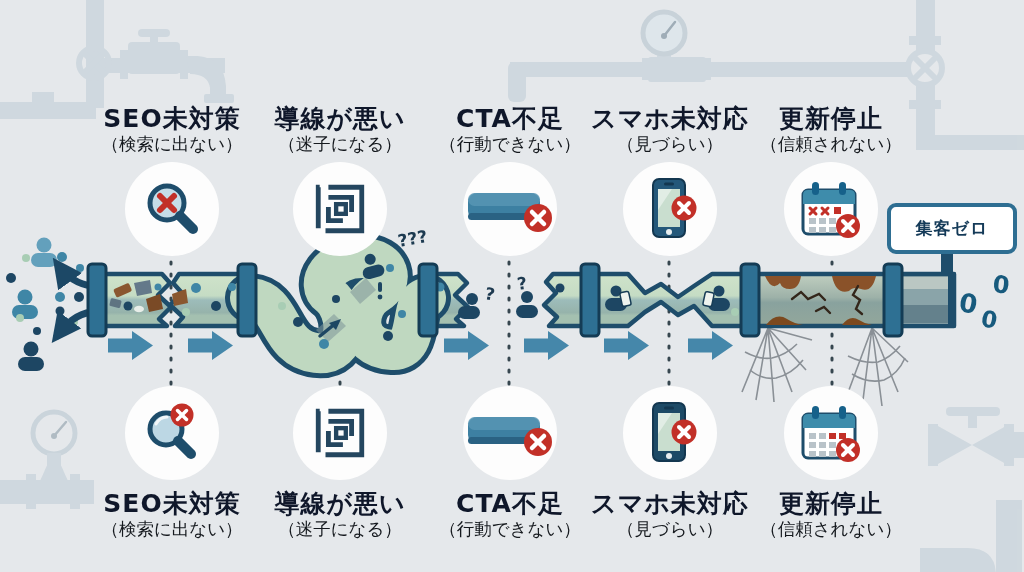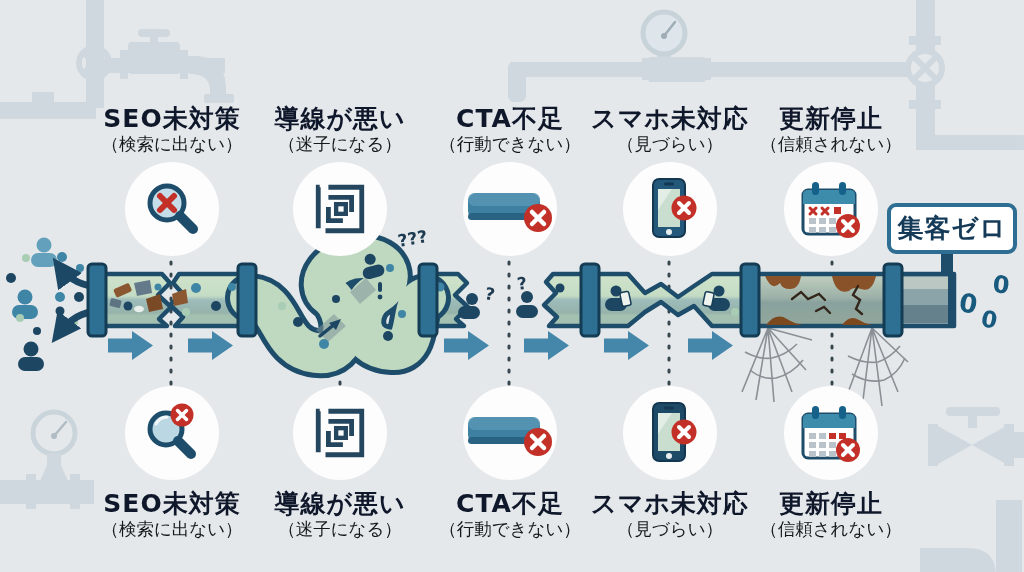--- a/index.html
+++ b/index.html
@@ -16,21 +16,21 @@
   .prob-bottom{top:386px;}
   .p-title{font-size:25px;font-weight:700;color:#0f172a;line-height:1.25;letter-spacing:1px;white-space:nowrap;}
   .p-sub{font-size:17.5px;font-weight:400;color:#15191e;line-height:1.25;white-space:nowrap;}
   .p-circle{width:94px;height:94px;border-radius:50%;background:#fdfdfd;margin:6px auto 0;
     display:flex;align-items:center;justify-content:center;}
   .prob-bottom .p-circle{margin:0 auto 8px;}
   .sign{
     position:absolute;left:887px;top:203px;width:122px;height:43px;z-index:3;
     background:#ffffff;border:4px solid #2e6e92;border-radius:9px;
     display:flex;align-items:center;justify-content:center;
-    font-size:26px;font-weight:700;color:#143a58;letter-spacing:1px;white-space:nowrap;
+    font-size:17px;font-weight:700;color:#143a58;letter-spacing:1px;white-space:nowrap;
   }
 </style>
 </head>
 <body>
 
 <div class="stage">
 
   <svg class="layer decor" width="1024" height="572" viewBox="0 0 1024 572">
     <g fill="#ccd6dd" opacity="0.85">
 

